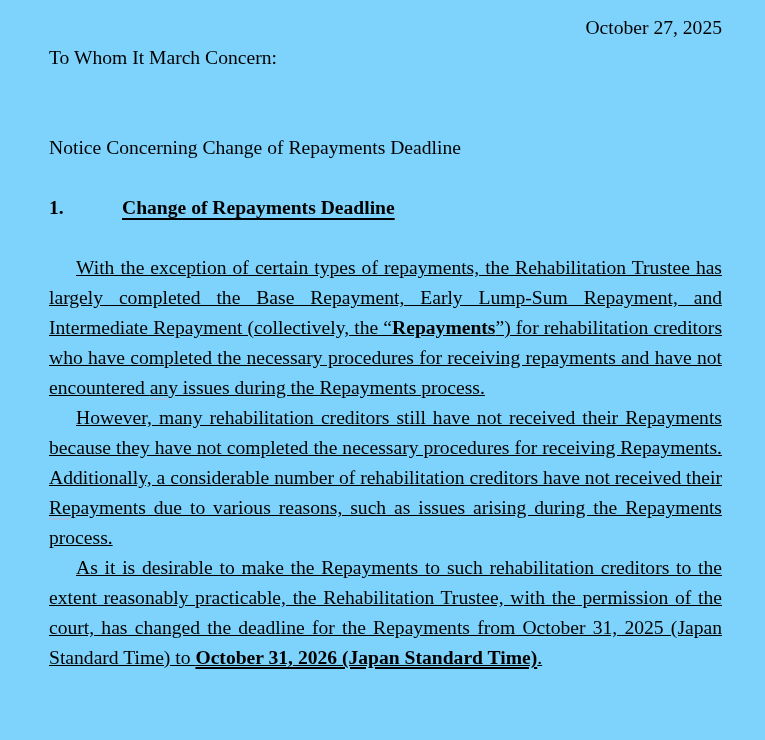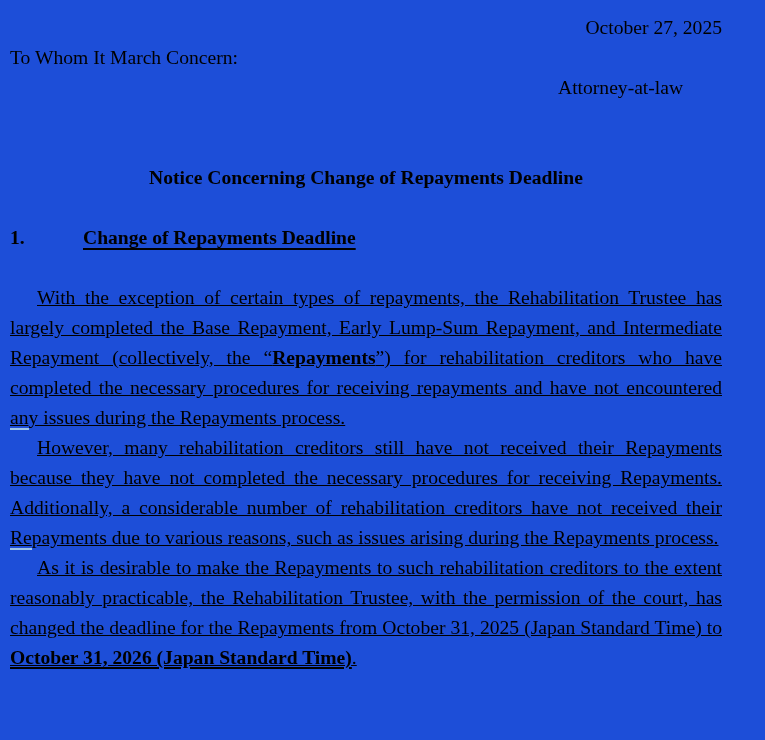--- a/index.html
+++ b/index.html
@@ -26,22 +26,21 @@
     text-align: right;
   }
   .recipient-block {
     margin-left: 360px;
   }
   .attorney-line {
     margin-left: 548px;
   }
   .doc-title {
     margin: 60px 0 0 0;
-    font-weight: bold;
-    text-align: center;
+    font-weight: normal;
   }
   .section-heading {
     margin-top: 30px;
     display: flex;
     font-weight: bold;
   }
   .section-number {
     flex: 0 0 73px;
     width: 73px;
   }
@@ -68,29 +67,28 @@
     text-decoration-thickness: 2px;
     text-underline-offset: 3px;
   }
   .seg-grammar {
     border-bottom: 2px solid var(--grammar-color, #9dc3e6);
   }
 </style>
 </head>
 <body>
 
-<div class="page" style="background: #1d4ed8; color: rgb(0, 0, 0); --grammar-color: #9dc3e6;">
+<div class="page" style="background: #7dd3fc; color: rgb(0, 0, 0); padding-left: 39px; --grammar-color: #9dc3e6;">
   <div class="content">
 
     <div class="date-line">October 27, 2025</div>
 
     <div class="salutation">To Whom It March Concern:</div>
 
 
-    <div class="attorney-line">Attorney-at-law</div>
 
     <div class="doc-title">Notice Concerning Change of Repayments Deadline</div>
 
     <div class="section-heading">
       <span class="section-number">1.</span>
       <span class="section-text">Change of Repayments Deadline</span>
     </div>
 
     <div class="paragraphs" id="paragraphs">
         <p class="body-para"><span>With the exception of certain types of repayments, the Rehabilitation Trustee has largely completed the Base Repayment, Early Lump-Sum Repayment, and Intermediate Repayment (collectively, the “</span><span class="seg-bold">Repayments</span><span>”) for rehabilitation creditors who have completed the necessary procedures for receiving repayments and have not encountered </span><span class="seg-grammar">an</span><span>y issues during the Repayments process.</span></p>

